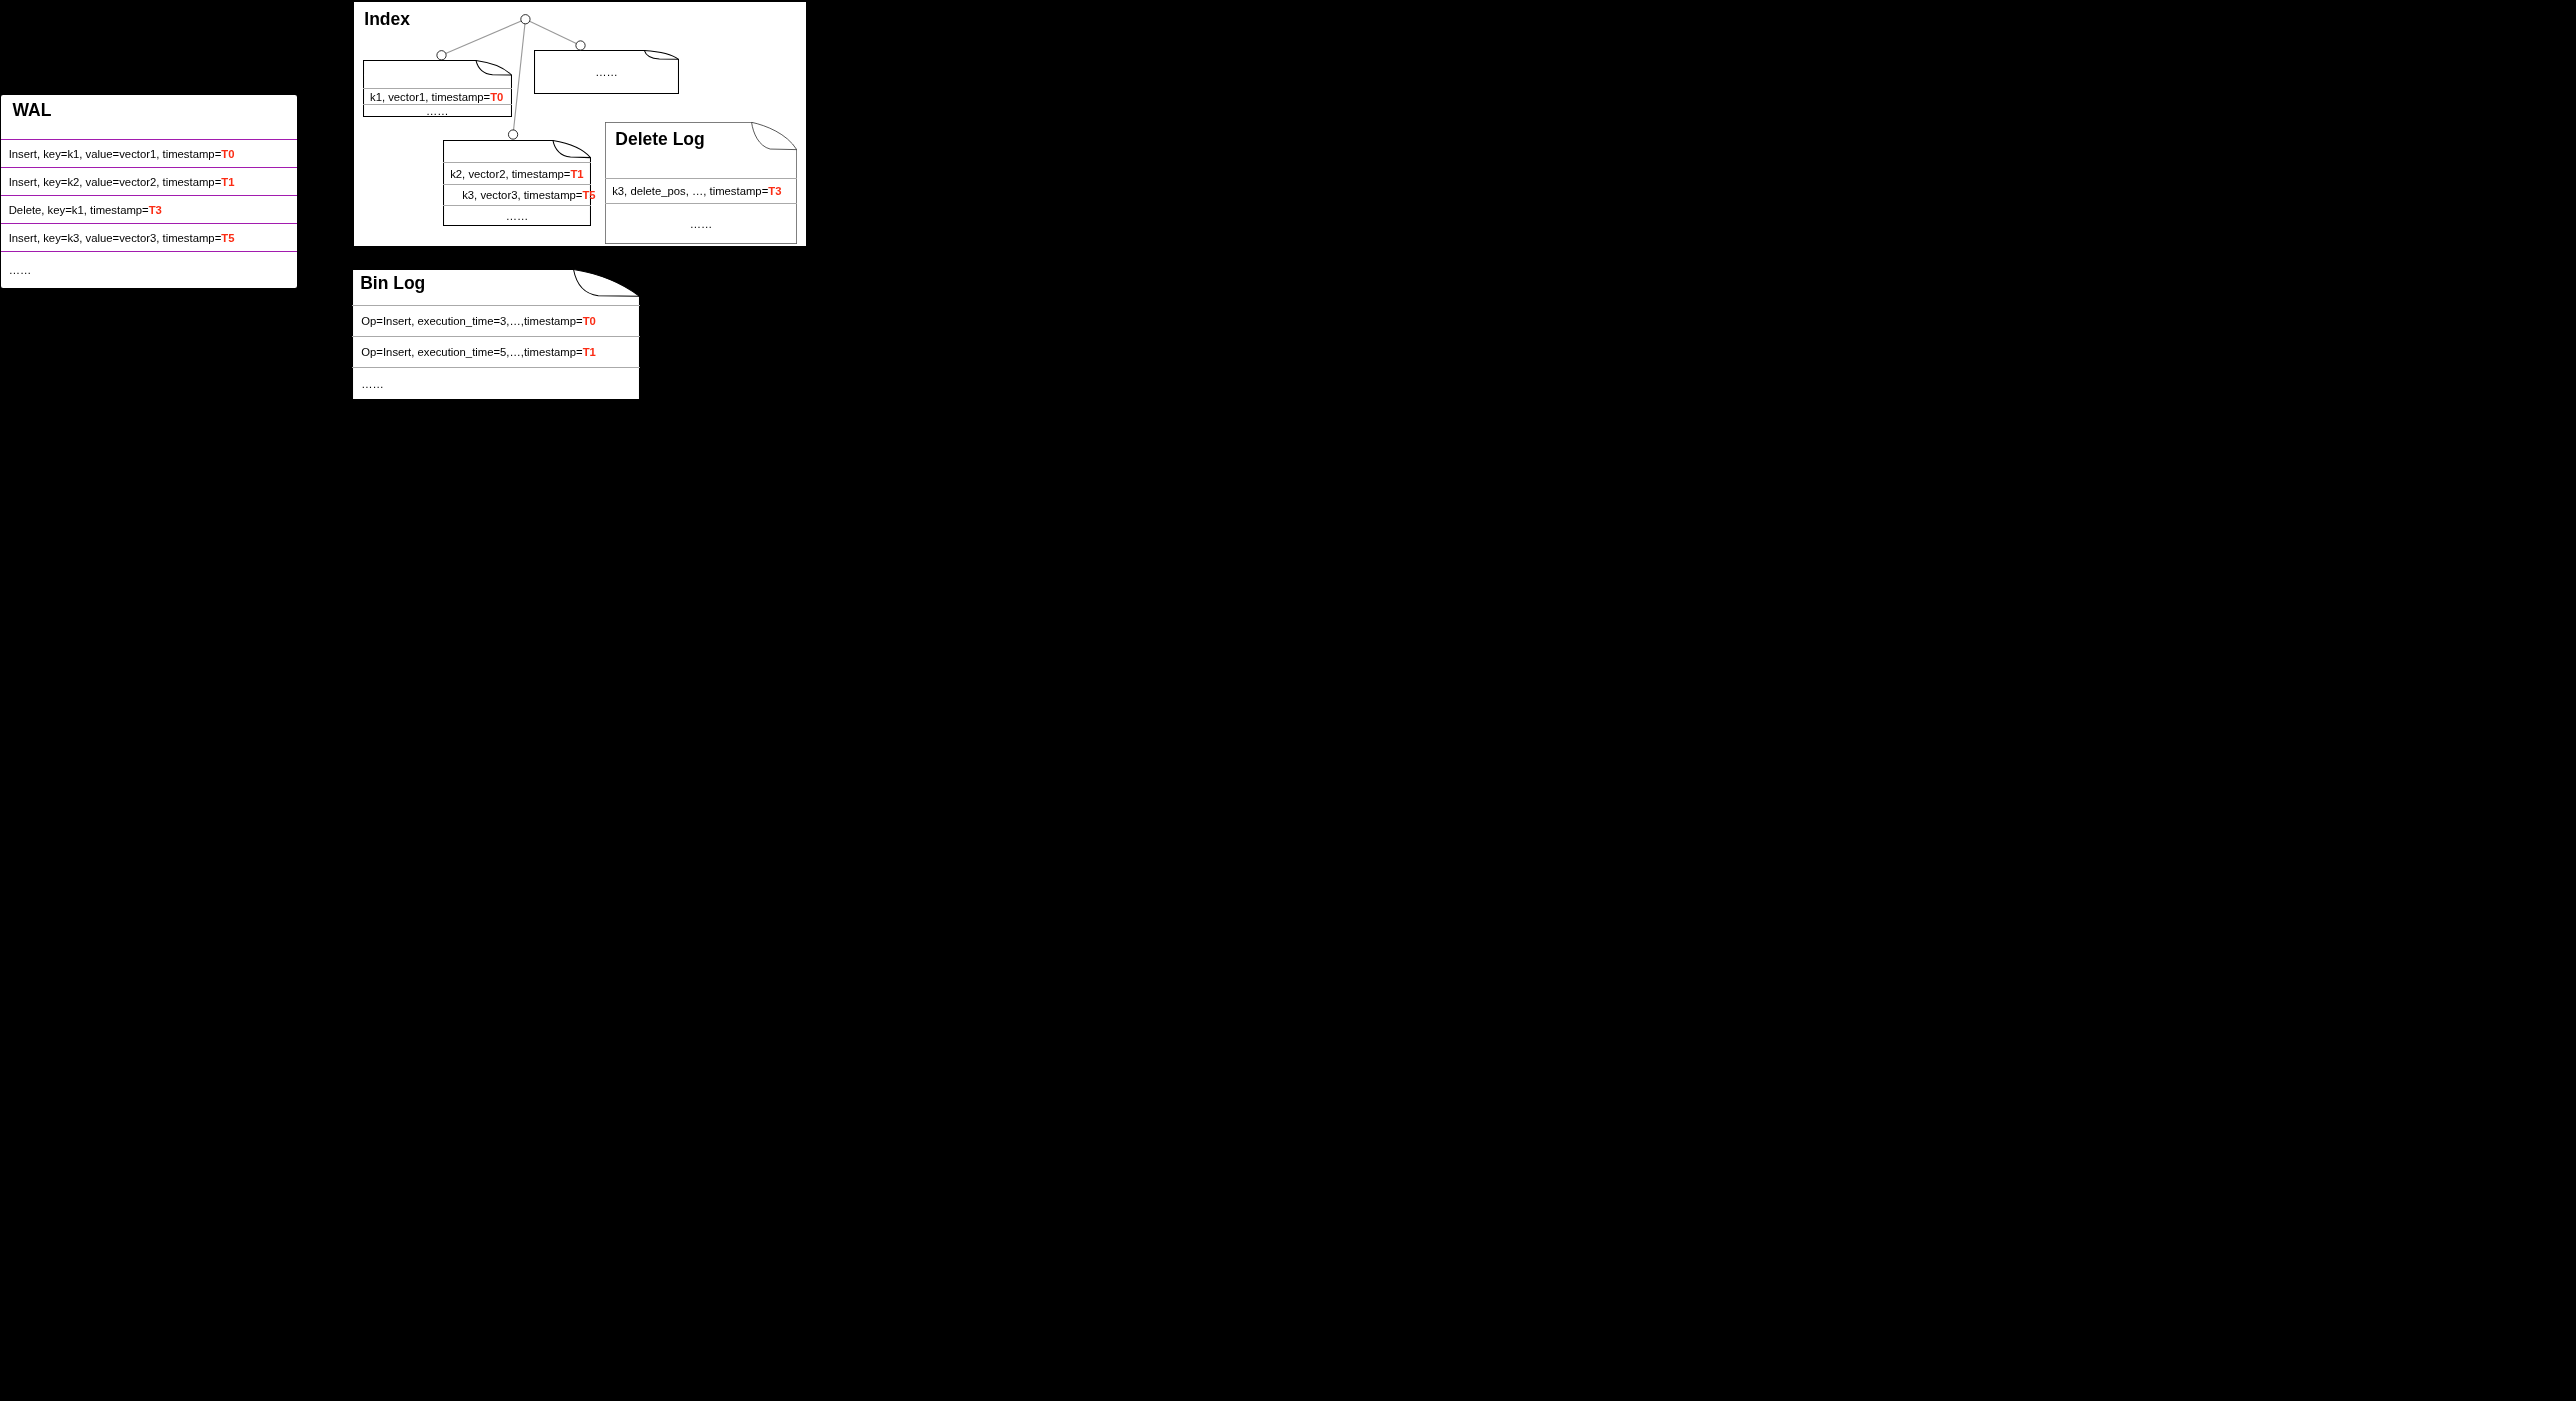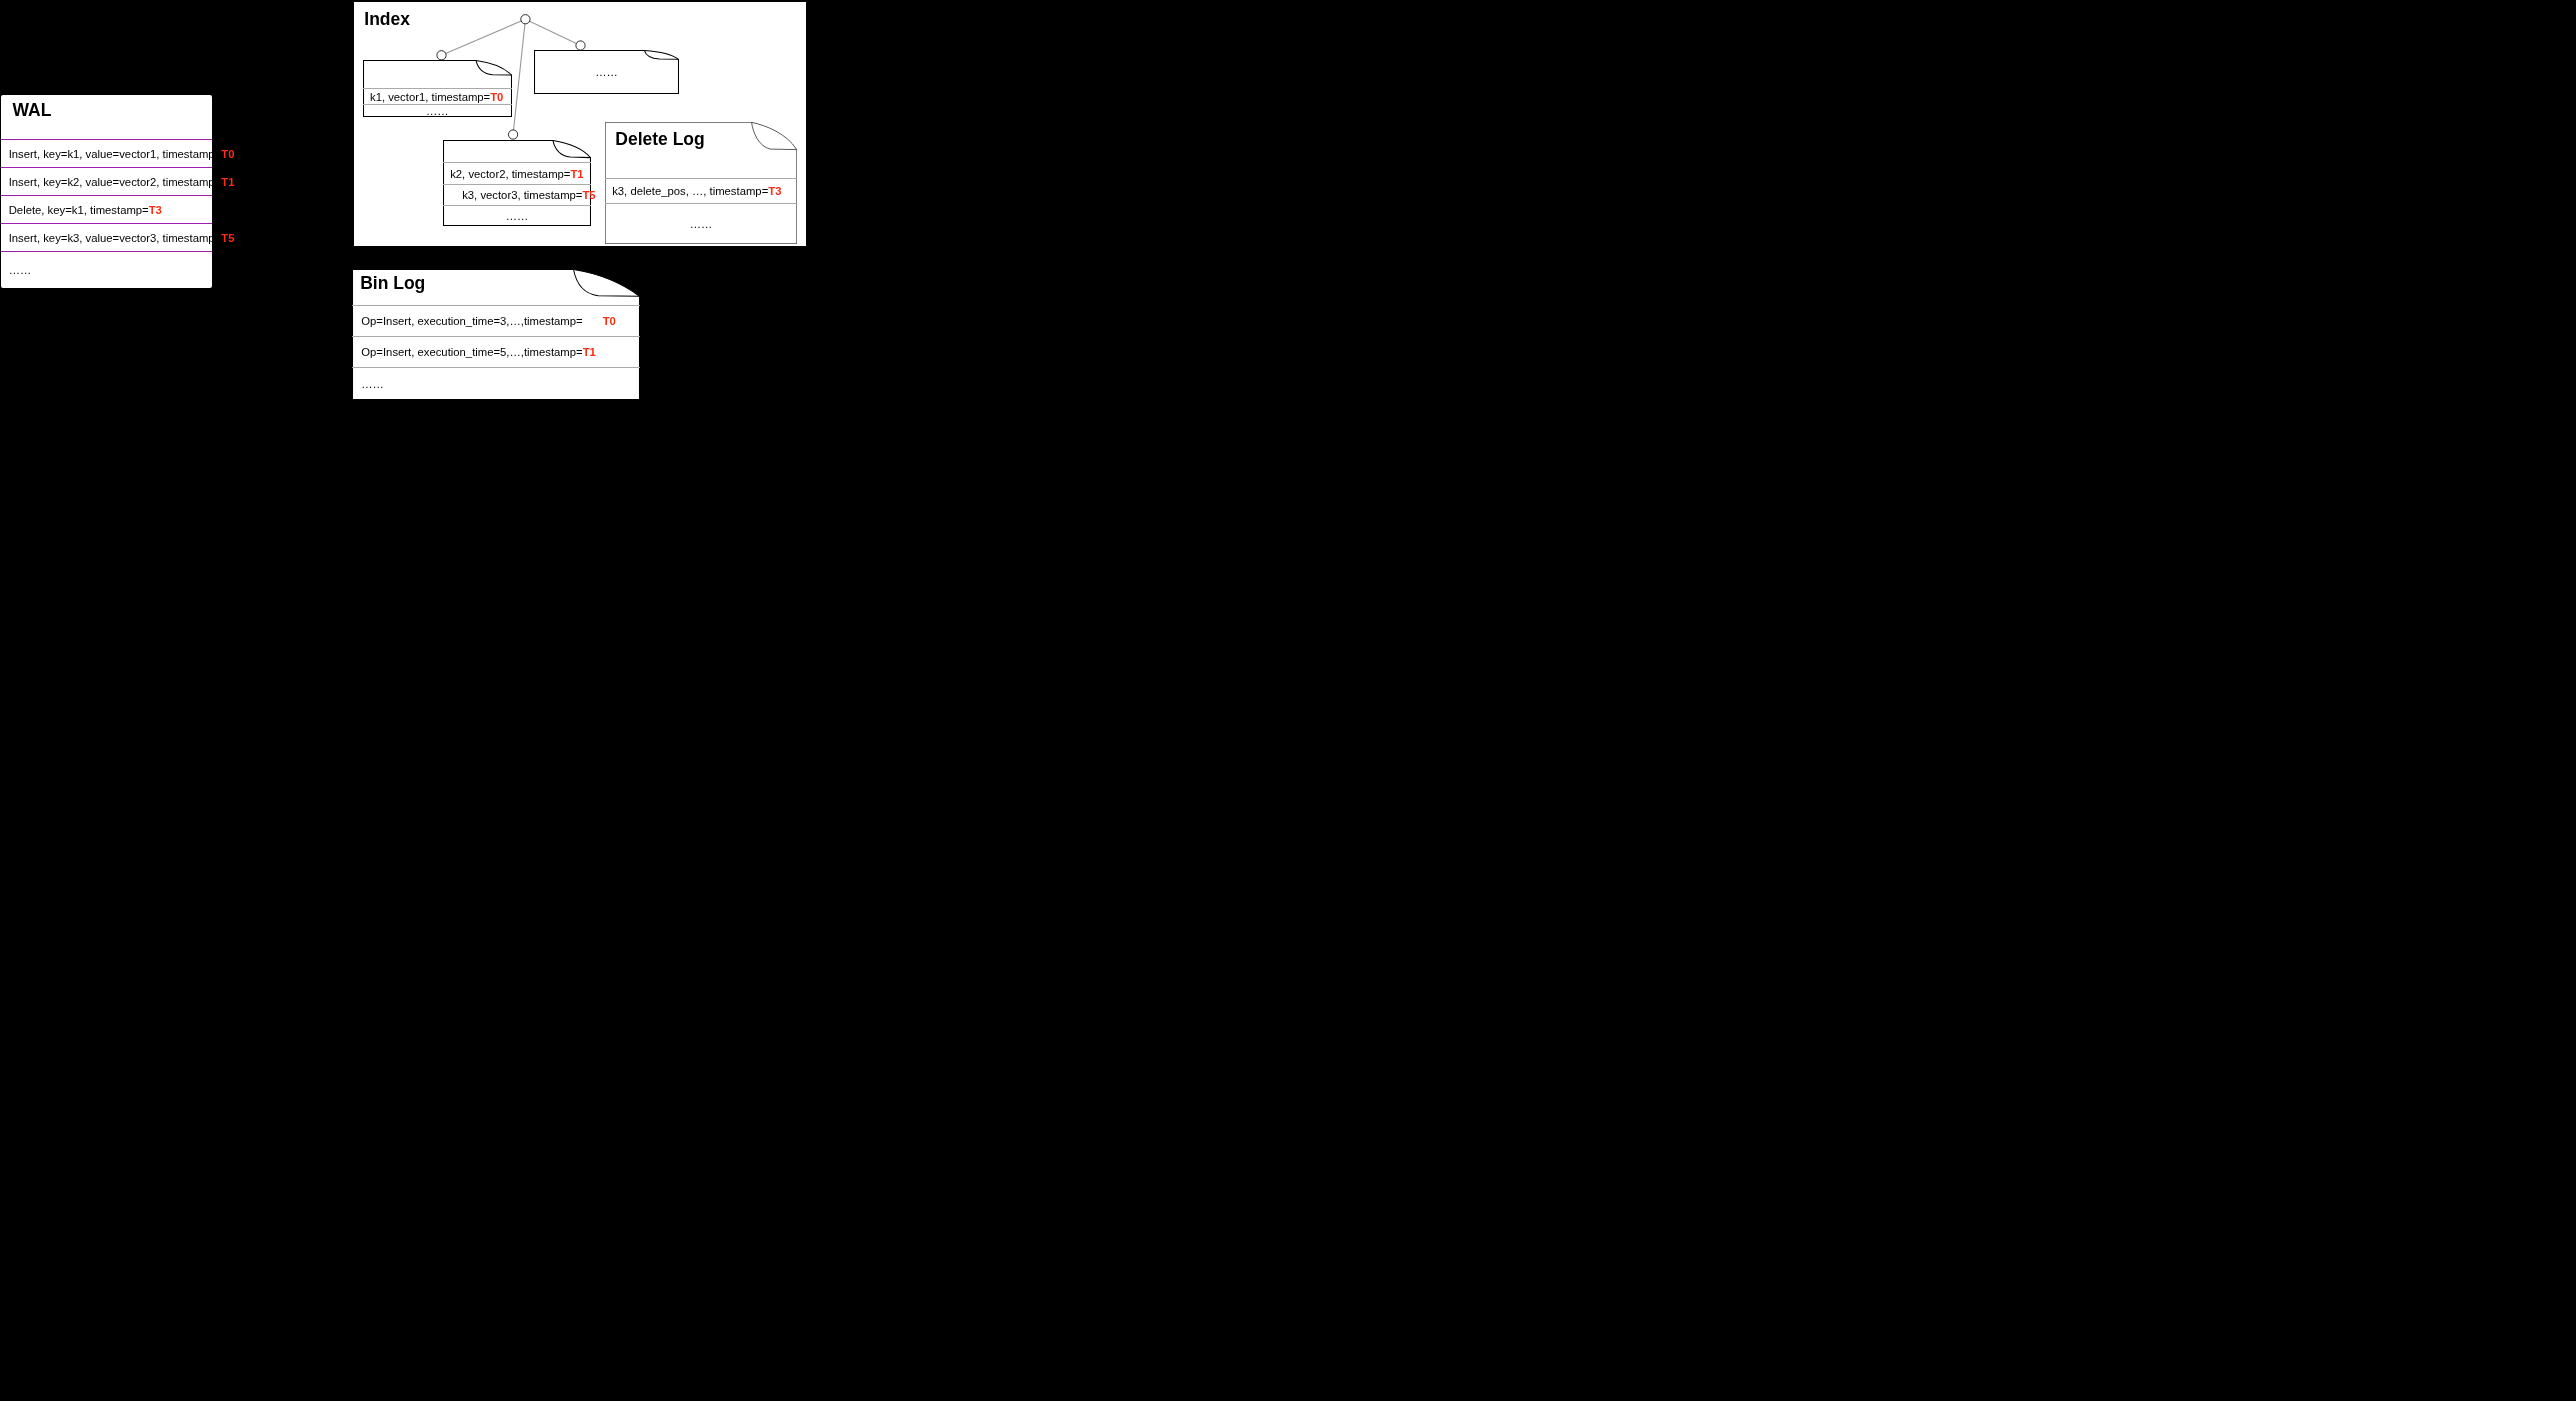--- a/index.html
+++ b/index.html
@@ -2,21 +2,21 @@
 <html style="font-size:8.2px"><head>
 <meta charset="utf-8">
 <style>
   html,body{margin:0;padding:0;background:#000;}
   #stage{position:relative;width:808px;height:402px;background:#000;overflow:hidden;
          font-family:"Liberation Sans", sans-serif;color:#000;}
   .panel{position:absolute;background:#ffffff;}
   .title{font-weight:700;font-size:17.5px;letter-spacing:0;}
   .ts{font-weight:700;color:#fb2c14;}
   
-  #wal{left:0.5px;top:95px;width:211px;height:193px;border-radius:2.1px;display:flex;flex-direction:column;}
+  #wal{left:0.5px;top:95px;width:296px;height:193px;border-radius:2.1px;display:flex;flex-direction:column;}
   #wal .wal-header{height:44px;box-sizing:border-box;padding:5.2px 0 0 12px;}
   .wal-row{height:28px;box-sizing:border-box;border-top:1px solid #a21caf;
            display:flex;align-items:center;padding-left:8.2px;font-size:11.3px;white-space:nowrap;}
   .wal-row.last{flex:1;}
   
   #index-panel{left:354px;top:2.1px;width:452px;height:244px;}
   #index-panel .title{position:absolute;left:10.3px;top:6.7px;}
   .doc{position:absolute;}
   .doc svg.outline{position:absolute;left:0;top:0;width:100%;height:100%;}
   .doc .rows{position:absolute;left:0;top:0;width:100%;height:100%;display:flex;flex-direction:column;}
@@ -145,21 +145,21 @@
   </div>
 
   <div class="doc" style="left:352px;top:269px;width:288px;height:131px;">
     <svg class="outline" viewBox="0 0 559 255" preserveAspectRatio="none">
       <path d="M1,1 L430,1 C462,6 514,20 558,53 L558,254 L1,254 Z" fill="#ffffff" stroke="#000" stroke-width="2"></path>
       <path d="M430,1 C434,22 446,48 478,52 L558,53" fill="none" stroke="#000" stroke-width="2"></path>
     </svg>
     <span class="title doc-title" style="left:8.2px;top:4.1px;">Bin Log</span>
     <div class="rows" style="padding-top:36px;box-sizing:border-box;">
       <div class="doc-sep"></div>
-      <div class="doc-row" style="height:30px;padding-left:9.3px;gap:20px;">
+      <div class="doc-row" style="height:30px;padding-left:9.3px;">
         <span>Op=Insert, execution_time=3,…,timestamp=</span>
           <span class="ts">T0</span>
       </div>
       <div class="doc-sep"></div>
       <div class="doc-row" style="height:30px;padding-left:9.3px;">
         <span>Op=Insert, execution_time=5,…,timestamp=</span>
           <span class="ts">T1</span>
       </div>
       <div class="doc-sep"></div>
       <div class="doc-row" style="flex:1;padding-left:9.3px;">

